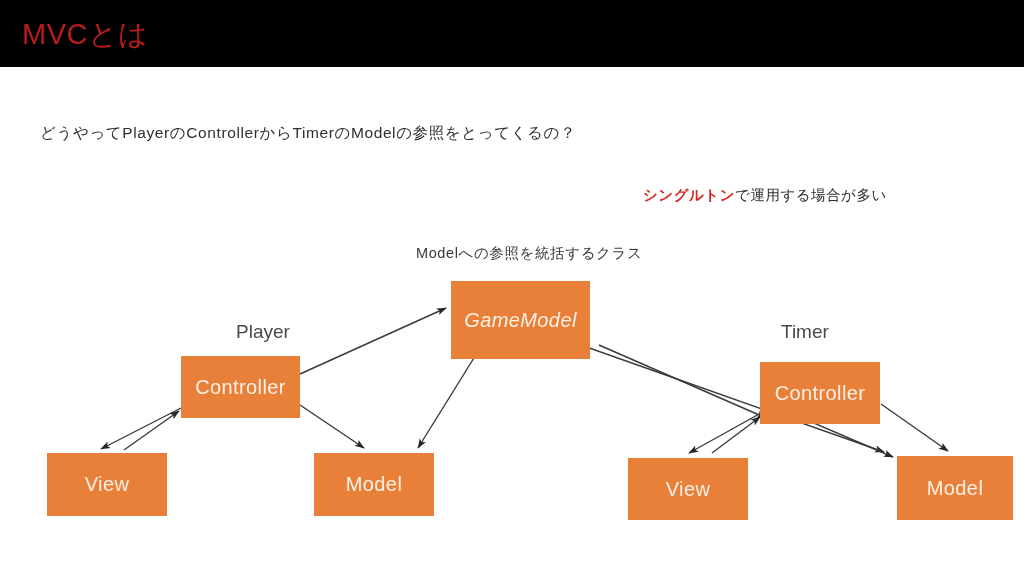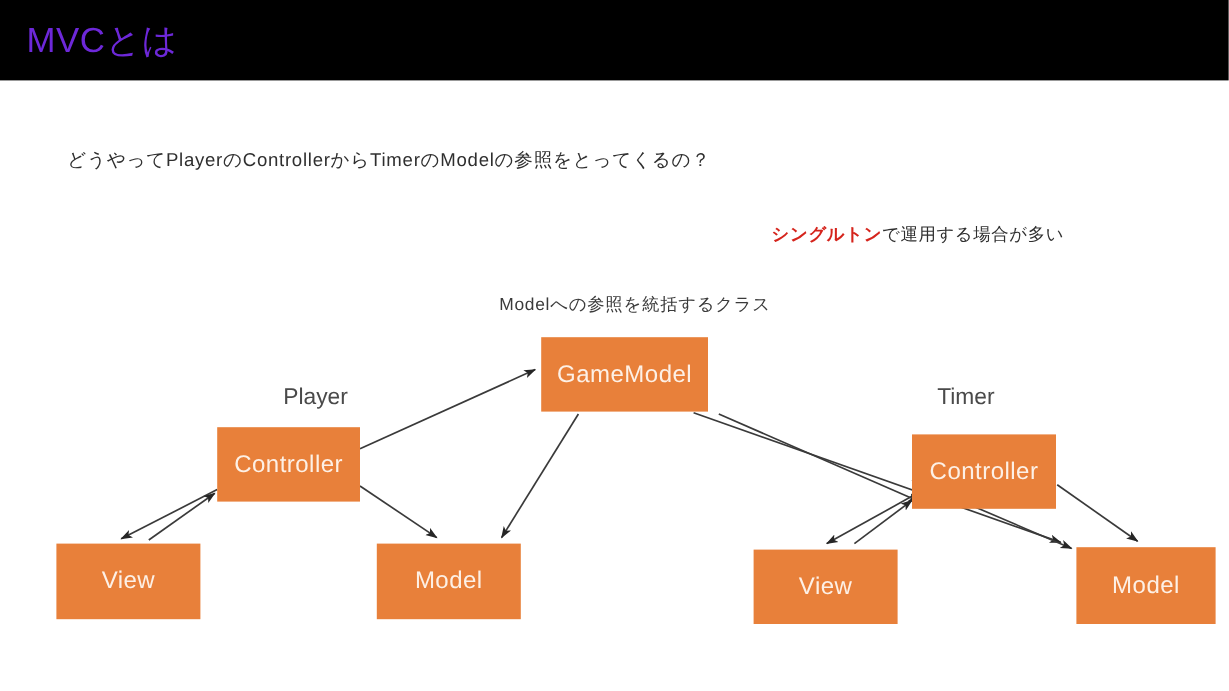--- a/index.html
+++ b/index.html
@@ -29,32 +29,32 @@
     width: 1024px;
     height: 67px;
     background: #000000;
   }
   #slide-title {
     position: absolute;
     left: 22px;
     top: 16px;
     font-size: 29px;
     line-height: 36px;
-    color: #6d28d9;
+    color: #b91c1c;
     letter-spacing: 0.5px;
     white-space: nowrap;
   }
   
   .note {
     position: absolute;
     white-space: nowrap;
     color: #3a3a3a;
   }
   #question-text {
-    left: 56px;
+    left: 40px;
     top: 123px;
     font-size: 15.5px;
     letter-spacing: 0.6px;
     color: #2f2f2f;
   }
   #singleton-note {
     left: 643px;
     top: 186px;
     font-size: 14.5px;
     letter-spacing: 0.5px;
@@ -87,21 +87,21 @@
     position: absolute;
     background: #E8803A;
     display: flex;
     align-items: center;
     justify-content: center;
     color: #fdf0e6;
     font-size: 20px;
     letter-spacing: 0.4px;
     box-sizing: border-box;
   }
-  #box-gamemodel    { left: 451px; top: 281px; width: 139px; height: 62px; }
+  #box-gamemodel    { left: 451px; top: 281px; width: 139px; height: 78px; font-style: italic; }
   #box-player-ctrl  { left: 181px; top: 356px; width: 119px; height: 62px; }
   #box-player-view  { left: 47px;  top: 453px; width: 120px; height: 63px; }
   #box-player-model { left: 314px; top: 453px; width: 120px; height: 63px; }
   #box-timer-ctrl   { left: 760px; top: 362px; width: 120px; height: 62px; }
   #box-timer-view   { left: 628px; top: 458px; width: 120px; height: 62px; }
   #box-timer-model  { left: 897px; top: 456px; width: 116px; height: 64px; }
 
   
   #arrow-layer {
     position: absolute;

